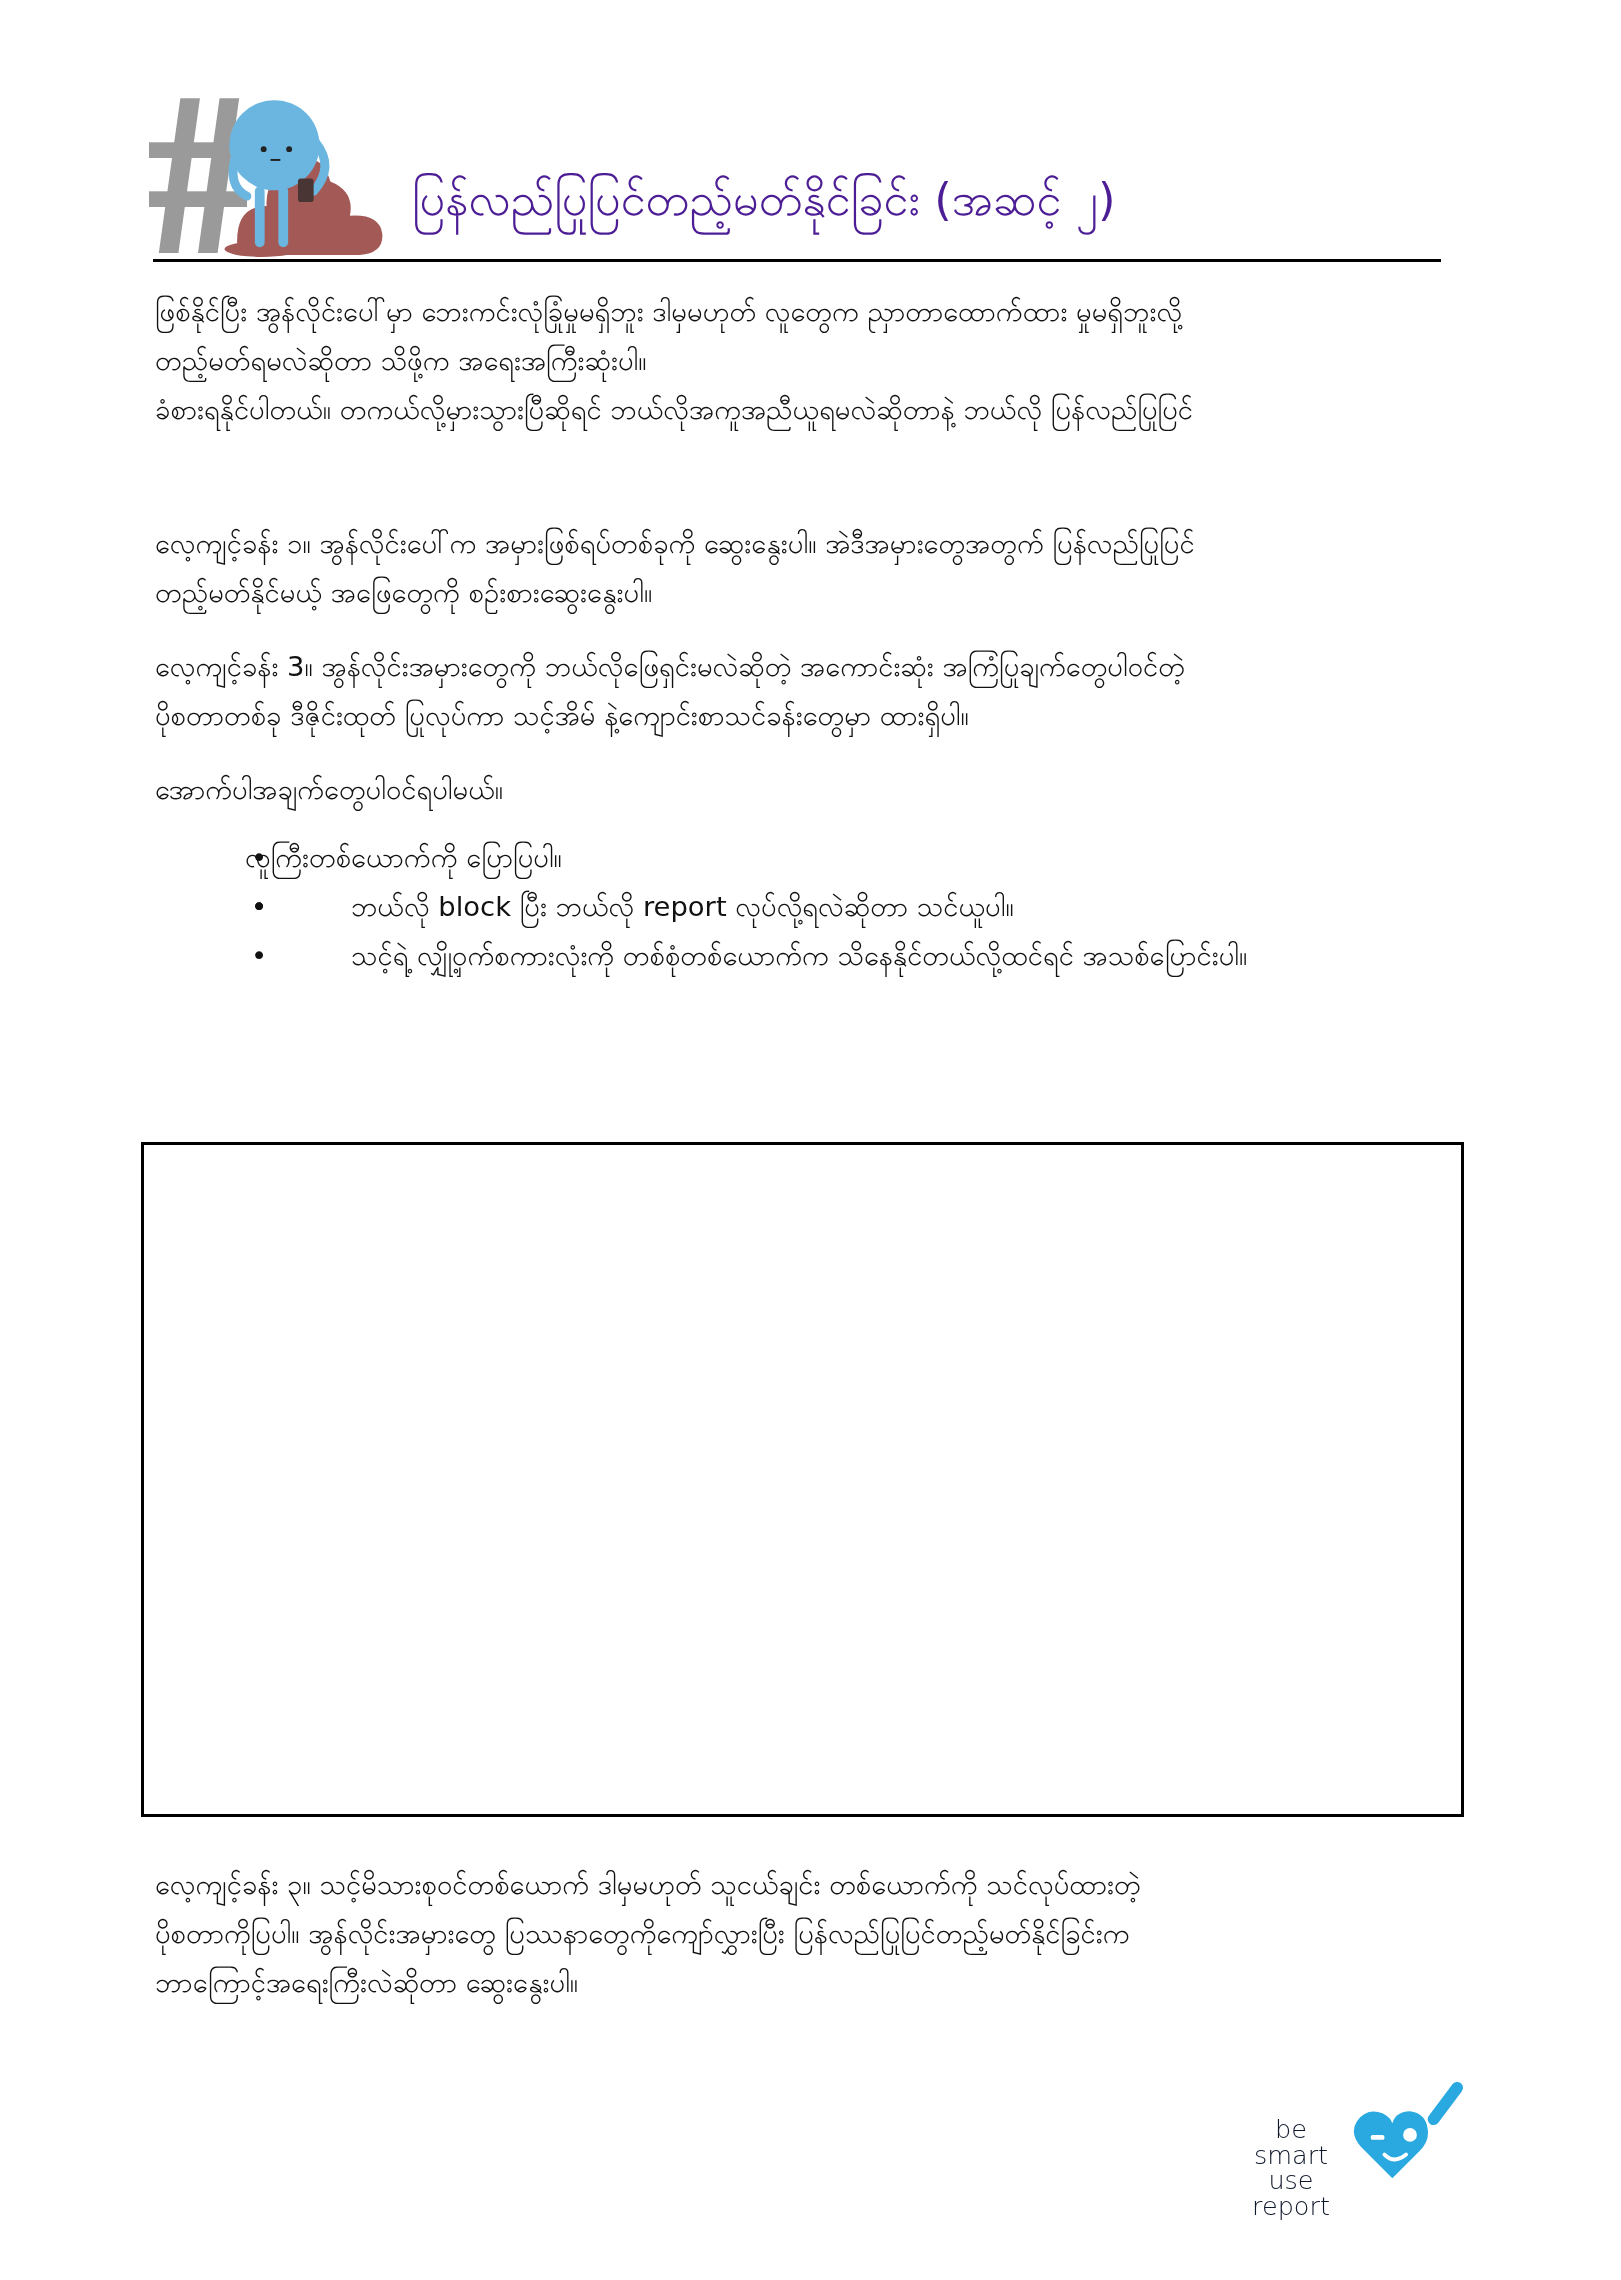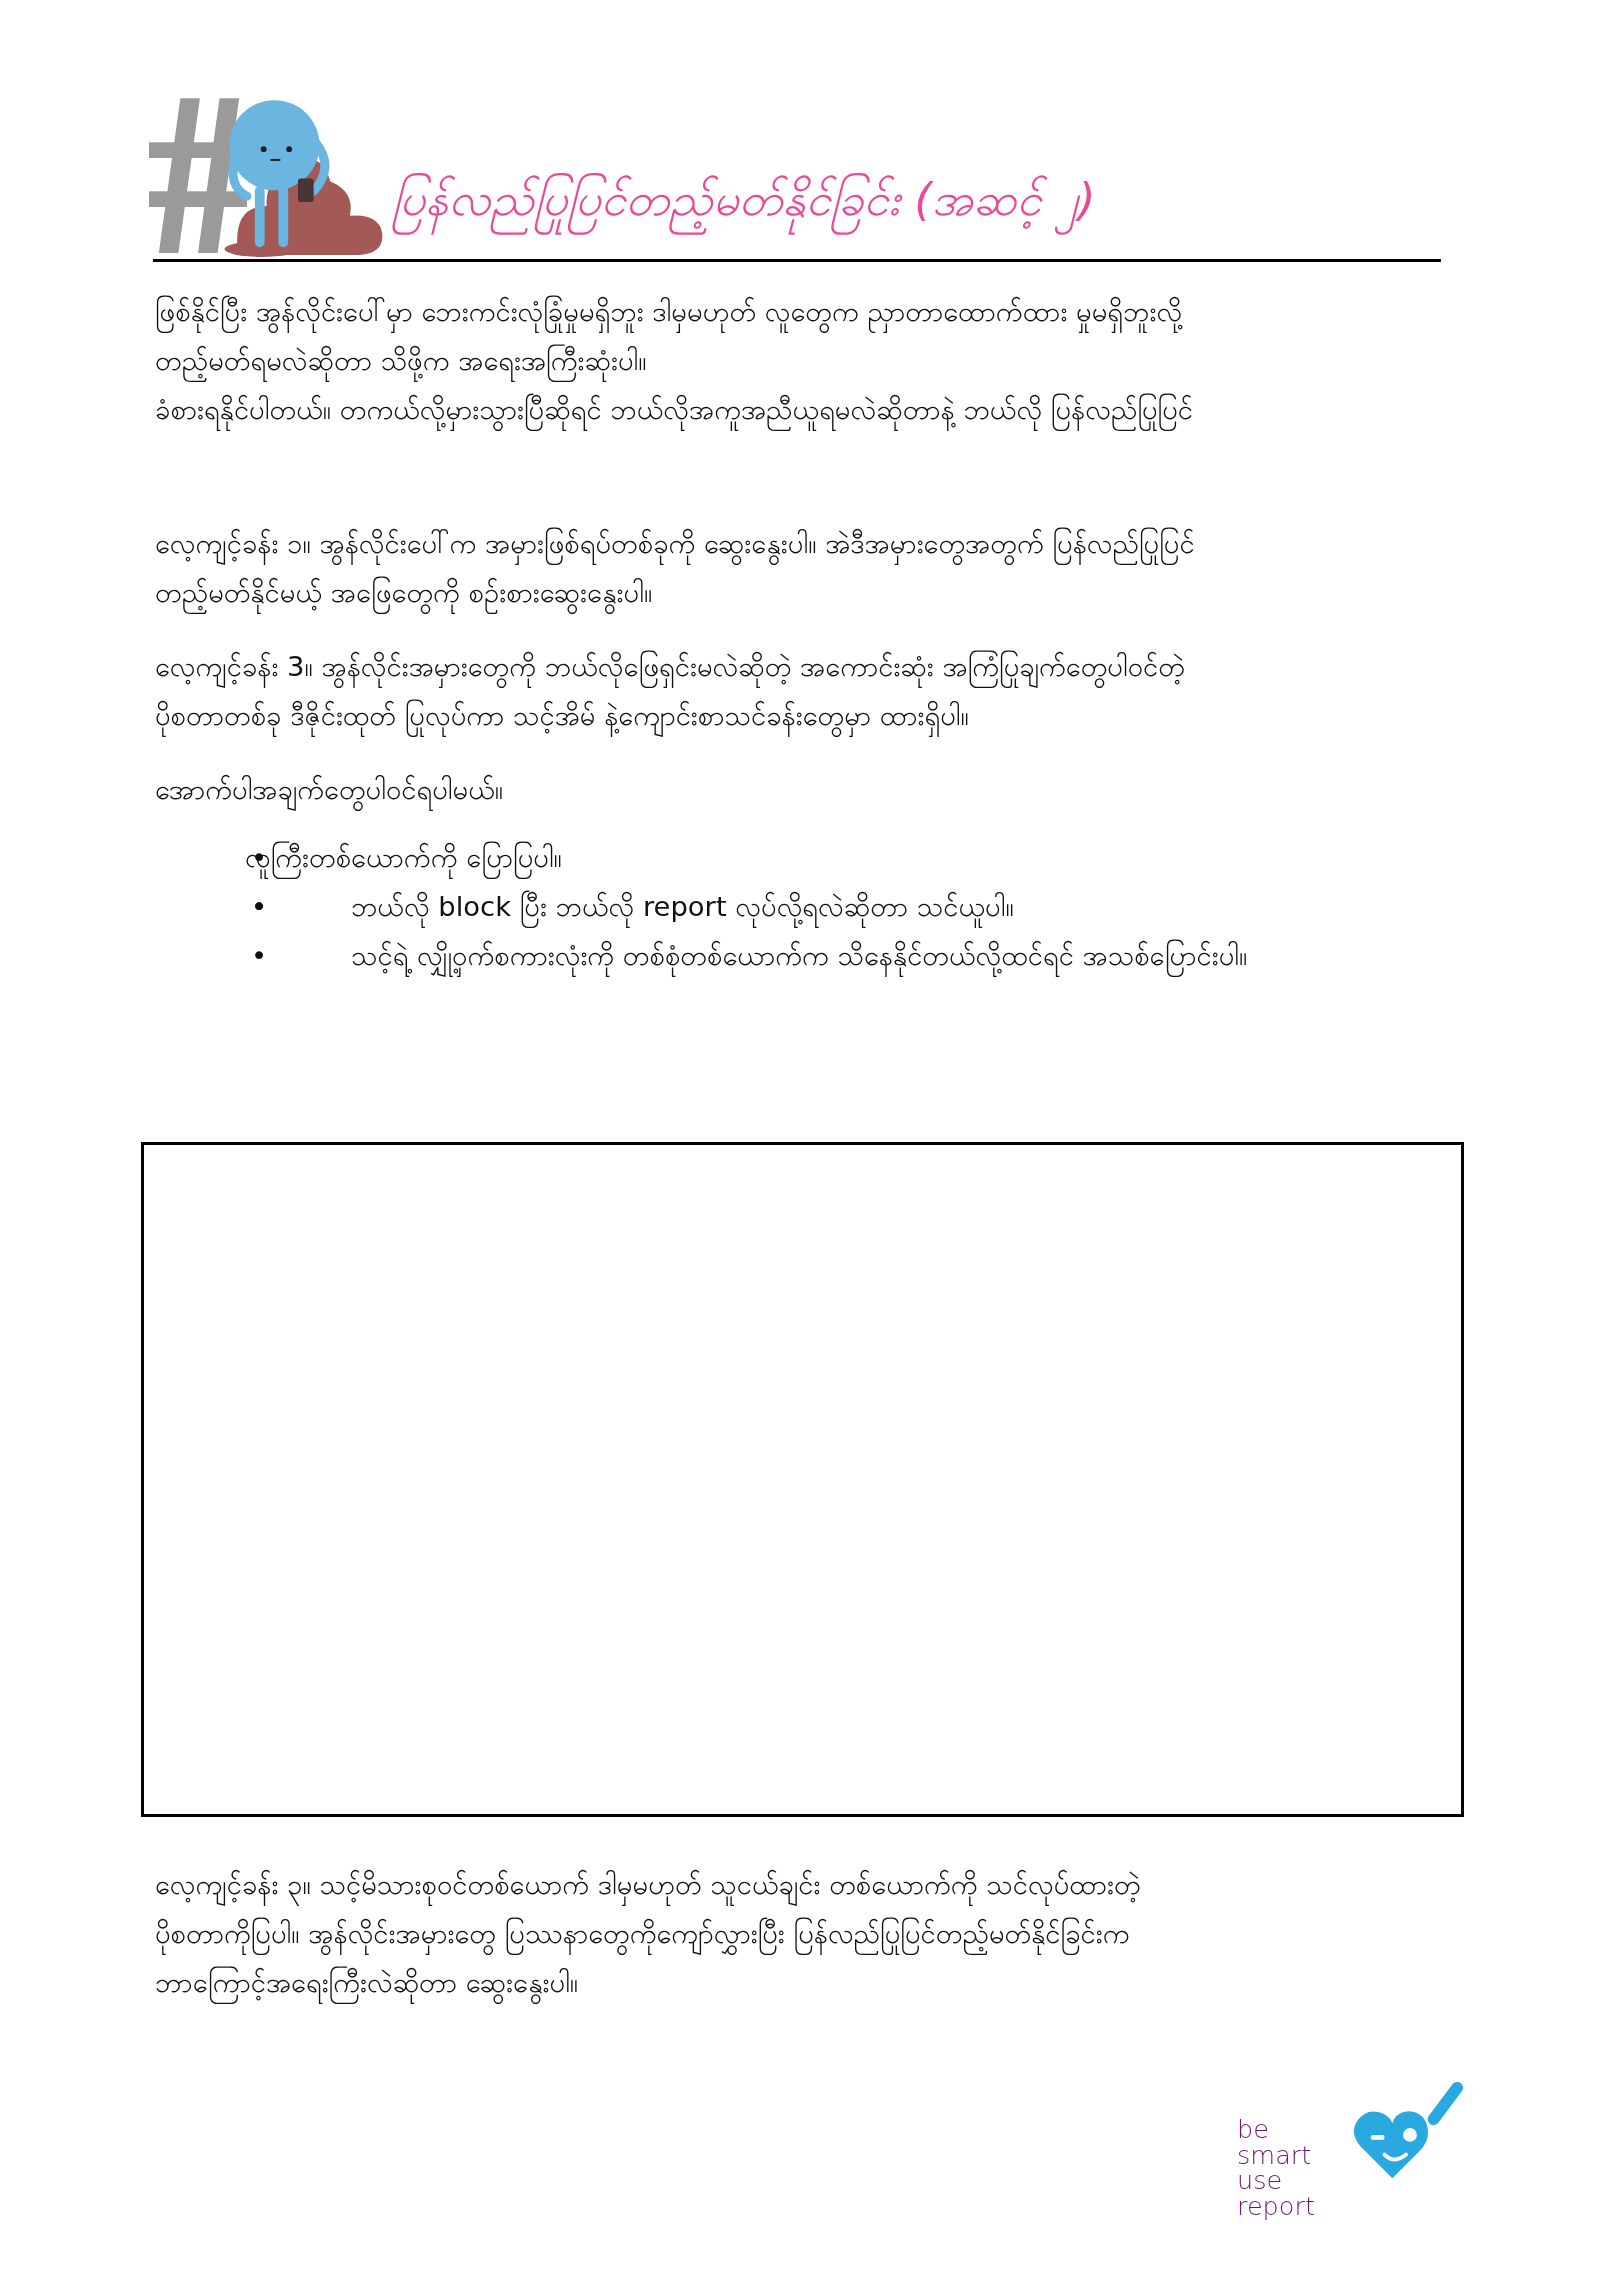--- a/index.html
+++ b/index.html
@@ -4,37 +4,37 @@
 <style>
   html, body { margin: 0; padding: 0; background: #ffffff; }
   body {
     width: 1621px; height: 2281px; position: relative; overflow: hidden;
     font-family: "DejaVu Sans", "Liberation Sans", sans-serif;
     color: #111111;
   }
   .abs { position: absolute; }
   .illustration { left: 149px; top: 98px; width: 294px; height: 167px; }
   .title {
-    left: 392px; top: 165px; font-size: 45px; line-height: 69px;
-    white-space: nowrap; color: #ec4899; font-style: italic;
+    left: 412px; top: 165px; font-size: 45px; line-height: 69px;
+    white-space: nowrap; color: #4c1d95;
   }
   .rule { left: 153px; top: 259px; width: 1288px; height: 2.9px; background: #000; }
   .para { left: 155px; width: 1274px; font-size: 27.4px; line-height: 49px; }
   .para p { margin: 0; white-space: nowrap; }
   .bullets { left: 245px; top: 833px; width: 1225px; font-size: 27.4px; line-height: 49px; }
   .bullet-row { position: relative; padding-left: 106px; white-space: nowrap; }
   .bullet-row .dot { position: absolute; left: 5.9px; top: 0; }
   .bullet-row .cont { display: block; margin-left: -106px; }
   .answer-box {
     left: 141px; top: 1142px; width: 1317px; height: 669px;
     border: 3.9px solid #000; background: #fff; box-sizing: content-box;
   }
   .logo-text {
     left: 1237px; top: 2117px; font-size: 25.5px; line-height: 25.5px;
-    color: #701a75; text-align: left; width: 108px; font-weight: 300;
+    color: #0f172a; text-align: center; width: 108px; font-weight: 300;
     font-family: "DejaVu Sans", sans-serif;
   }
   .logo-heart { left: 1351px; top: 2076px; width: 118px; height: 110px; }
 </style>
 </head>
 <body>
 
 <div class="abs illustration">
   <svg width="294" height="167" viewBox="0 0 300 170">
 

